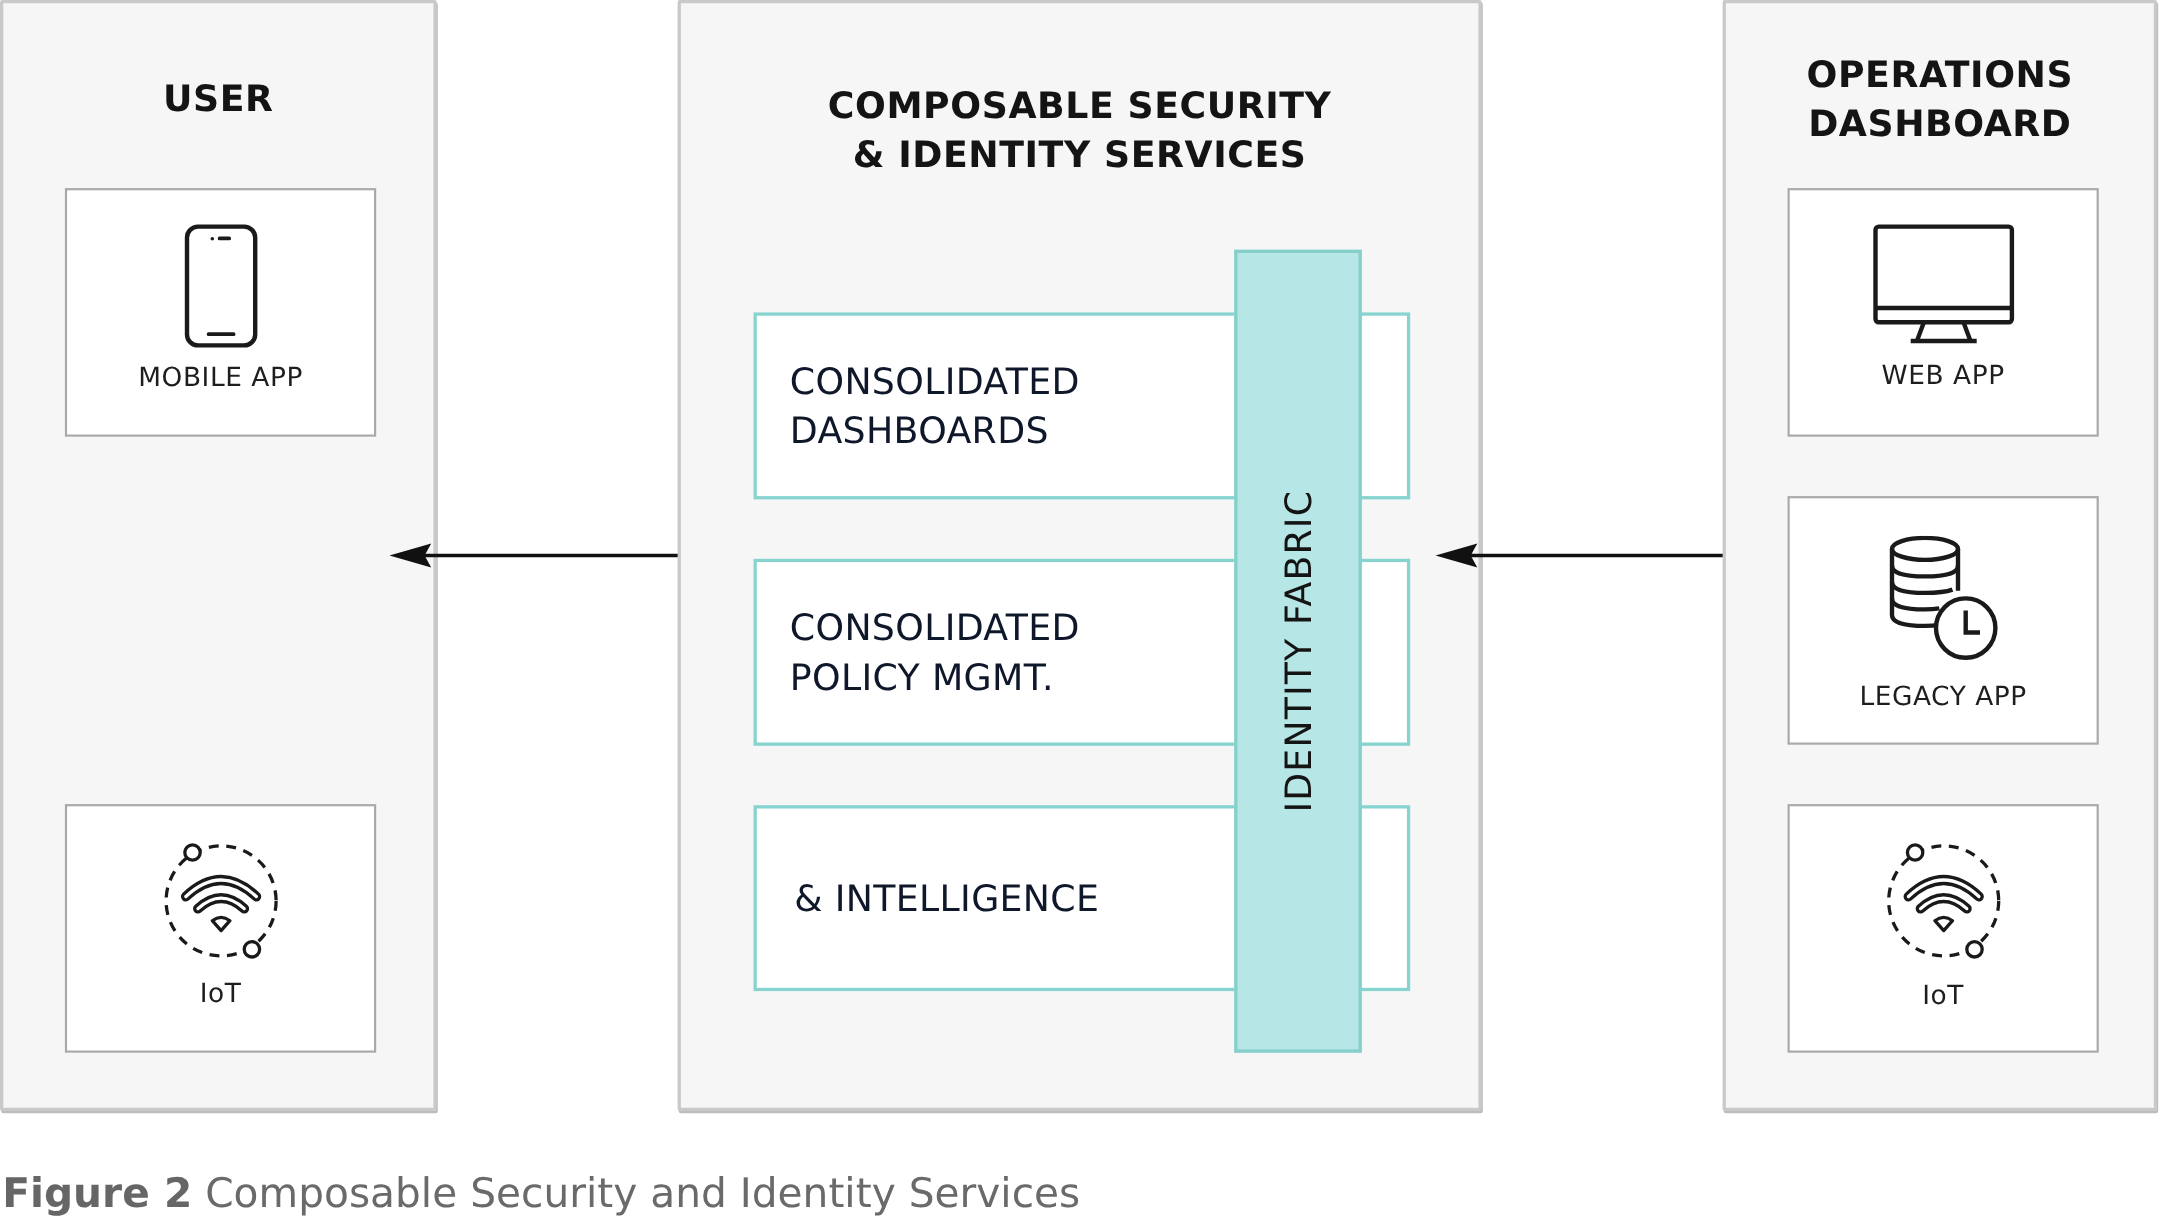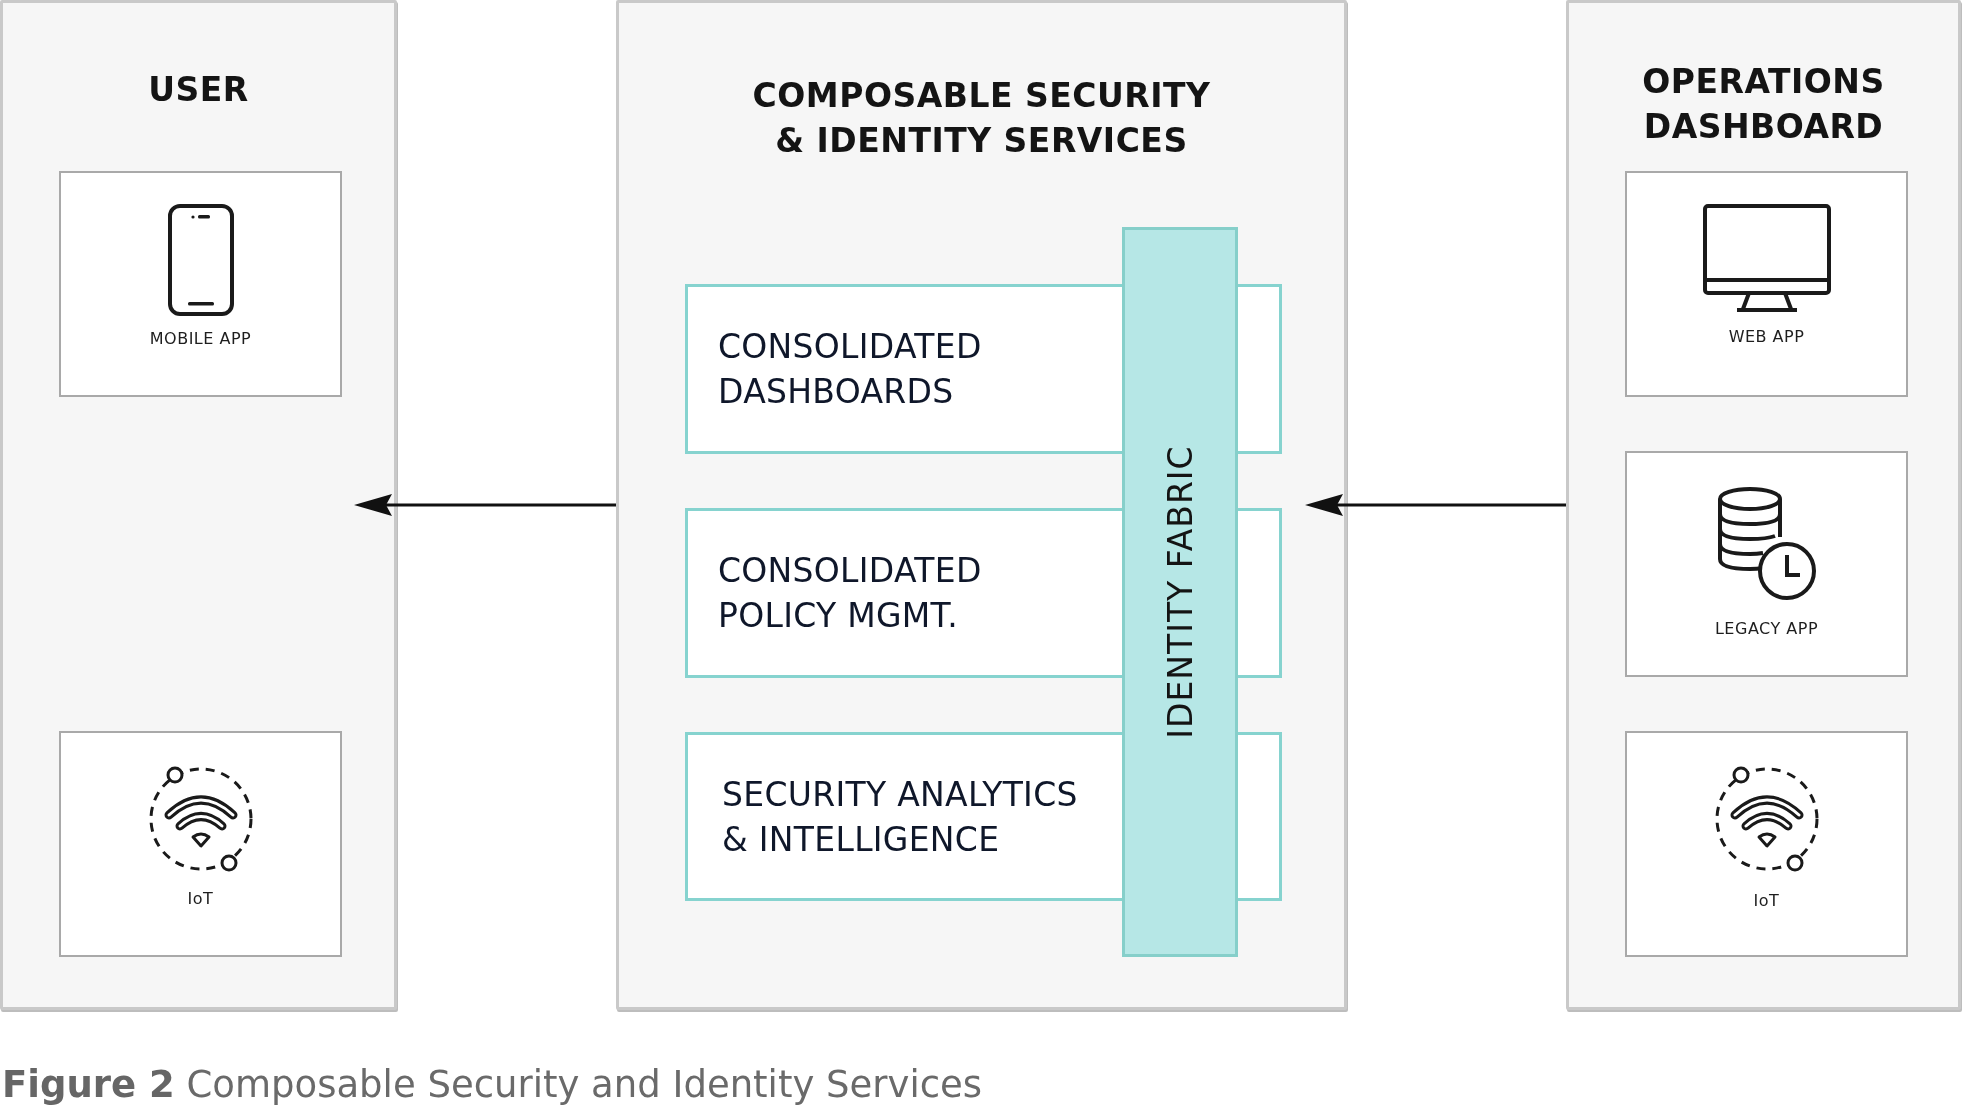--- a/index.html
+++ b/index.html
@@ -4,21 +4,21 @@
 <style>
   html, body { margin: 0; padding: 0; background: #ffffff; }
   body { width: 1965px; height: 1110px; position: relative; overflow: hidden;
          font-family: "DejaVu Sans", "Liberation Sans", sans-serif; color: #1a1a1a; }
   .panel { position: absolute; background: #f6f6f6; border: 3px solid #c9c9c9; box-sizing: border-box;
            box-shadow: 1px 2px 0 #bdbdbd; border-radius: 2px; }
   .panel-title { position: absolute; left: 0; right: 0; text-align: center; font-weight: bold;
                  font-size: 33px; line-height: 45px; letter-spacing: 0.5px; color: #141414; }
   .card { position: absolute; background: #ffffff; border: 2px solid #a9a9a9; box-sizing: border-box; }
   .card svg { position: absolute; left: 50%; transform: translateX(-50%); }
-  .card-label { position: absolute; left: 0; right: 0; text-align: center; font-size: 16px;
+  .card-label { position: absolute; left: 0; right: 0; text-align: center; font-size: 24px;
                 letter-spacing: 0.5px; color: #1e1e1e; }
   .svc-box { position: absolute; background: #ffffff; border: 3px solid #86d3cf; box-sizing: border-box; }
   .svc-label { position: absolute; left: 30px; top: 0; bottom: 0; display: flex; flex-direction: column;
                justify-content: center; font-size: 33px; line-height: 45px; color: #0f172a; letter-spacing: 0.3px; }
   .fabric { position: absolute; background: #b6e7e6; border: 3px solid #86cfca; box-sizing: border-box; }
   .fabric-label { position: absolute; left: 50%; top: 50%; transform: translate(-50%, -50%) rotate(-90deg);
                   white-space: nowrap; font-size: 33px; letter-spacing: 1px; color: #141414; }
   .arrow { position: absolute; }
   .caption { position: absolute; left: 2px; top: 1063px; font-size: 37px; color: #6a6a6a; white-space: nowrap; }
   .caption b { color: #666666; }
@@ -76,38 +76,37 @@
 
   <div class="svc-box" style="left:66px; top:505px; width:597px; height:170px;">
     <div class="svc-label">
       <div>CONSOLIDATED</div>
       <div>POLICY MGMT.</div>
     </div>
   </div>
 
   <div class="svc-box" style="left:66px; top:729px; width:597px; height:169px;">
     <div class="svc-label" style="left:34px;">
-      <div>SECURITY ANALYTICS</div>
       <div>&amp; INTELLIGENCE</div>
     </div>
   </div>
 
   <div class="fabric" style="left:503px; top:224px; width:116px; height:730px;">
     <div class="fabric-label">IDENTITY FABRIC</div>
   </div>
 </div>
 
 <svg class="arrow" width="310" height="30" viewBox="0 0 310 30" style="left:1303px; top:490px;">
   <line x1="30" y1="15" x2="280" y2="15" stroke="#111" stroke-width="3"></line>
   <polygon points="2,15 40,4 34,15 40,26" fill="#111"></polygon>
   <polygon points="308,15 270,4 276,15 270,26" fill="#111"></polygon>
 </svg>
 
 <div class="panel" style="left:1566px; top:0px; width:395px; height:1010px;">
-  <div class="panel-title" style="top:56px;text-align:center;">
+  <div class="panel-title" style="top:42px;text-align:center;">
     <div>OPERATIONS</div>
     <div>DASHBOARD</div>
   </div>
 
   <div class="card" style="left:56px; top:168px; width:283px; height:226px;">
     <svg width="130" height="112" viewBox="0 0 130 112" style="top:30px;">
       <rect x="3" y="3" width="124" height="87" rx="3" fill="none" stroke="#1a1a1a" stroke-width="4"></rect>
       <line x1="3" y1="77" x2="127" y2="77" stroke="#1a1a1a" stroke-width="4"></line>
       <path d="M47 90 L41 106 M83 90 L89 106" stroke="#1a1a1a" stroke-width="4" fill="none"></path>
       <line x1="35" y1="107" x2="95" y2="107" stroke="#1a1a1a" stroke-width="4"></line>

